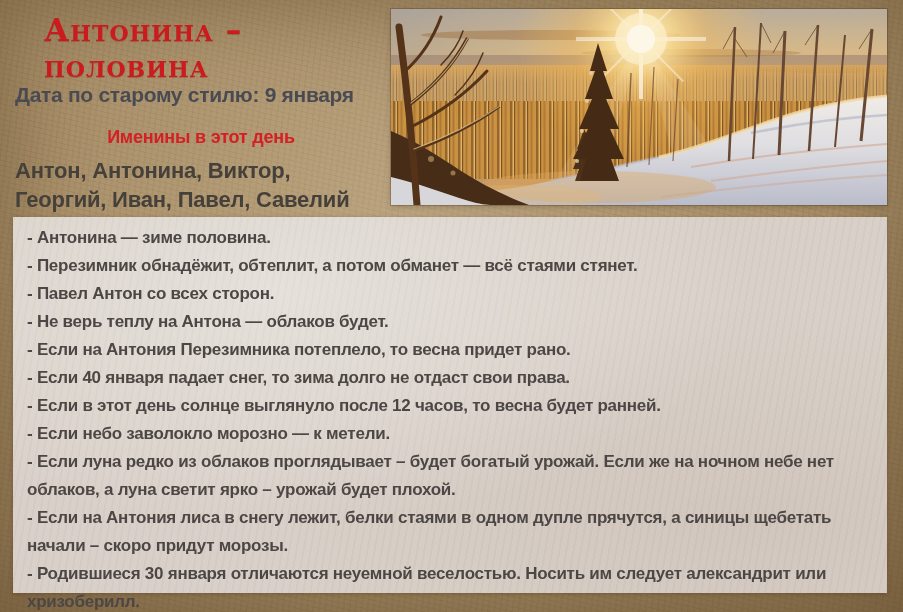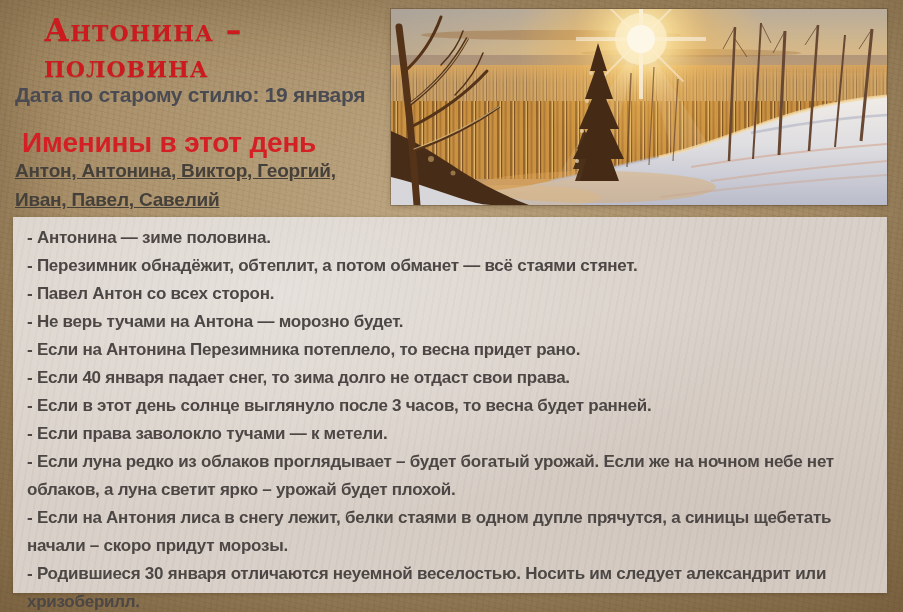--- a/index.html
+++ b/index.html
@@ -24,28 +24,29 @@
     font-size:31px; line-height:36px; color:#cc1a1e;
     text-shadow:0 1px 0 rgba(90,20,10,.25);
     margin-left:29px;
   }
   .date-line {
     position:absolute; left:0; top:83px; width:372px;
     font-size:21px; font-weight:bold; letter-spacing:-0.3px;
     color:#4a4b52;
   }
   .namedays-heading {
-    position:absolute; left:7px; top:127px; width:372px;
-    font-size:28px; font-weight:bold; letter-spacing:-0.2px;
+    position:absolute; left:0; top:127px; width:372px;
+    font-size:18px; font-weight:bold; letter-spacing:-0.2px;
     color:#d41f24;
+    text-align:center;
   }
   .namedays-names {
     position:absolute; left:0; top:156px; width:366px;
-    font-size:19px; font-weight:bold; letter-spacing:-0.2px;
-    line-height:29px; color:#45403a;text-decoration:underline;
+    font-size:22px; font-weight:bold; letter-spacing:-0.2px;
+    line-height:29px; color:#45403a;
   }
   .photo {
     position:absolute; left:391px; top:9px; width:496px; height:196px;
     box-shadow:0 0 0 1px rgba(60,40,20,.25), 0 2px 6px rgba(60,40,20,.25);
     overflow:hidden;
   }
   .panel {
     position:absolute; left:13px; top:217px; width:874px; height:376px;
     background-color:#d9d1c9;
     background-image:
@@ -61,21 +62,21 @@
     line-height:28px; color:#4c4744;
   }
 </style>
 </head>
 <body>
 
 <div class="page">
 
   <div class="header-text">
     <h1 class="title">Антонина – половина</h1>
-    <div class="date-line">Дата по старому стилю: 19 января</div>
+    <div class="date-line">Дата по старому стилю: 9 января</div>
     <div class="namedays-heading">Именины в этот день</div>
     <div class="namedays-names">Антон, Антонина, Виктор, Георгий, Иван, Павел, Савелий</div>
   </div>
 
   <div class="photo">
     <svg width="496" height="196" viewBox="0 0 496 196">
       <defs>
         <linearGradient id="sky" x1="0" y1="0" x2="0" y2="1">
           <stop offset="0%" stop-color="#b6ada1"></stop>
           <stop offset="20%" stop-color="#d3b98e"></stop>
@@ -208,24 +209,24 @@
 
       <rect width="496" height="196" fill="#e8a54e" opacity="0.07"></rect>
     </svg>
   </div>
 
   <div class="panel">
     <ul class="sayings">
       <li>- Антонина — зиме половина.</li>
       <li>- Перезимник обнадёжит, обтеплит, а потом обманет — всё стаями стянет.</li>
       <li>- Павел Антон со всех сторон.</li>
-      <li>- Не верь тучами на Антона — морозно будет.</li>
-      <li>- Если на Антонина Перезимника потеплело, то весна придет рано.</li>
+      <li>- Не верь теплу на Антона — облаков будет.</li>
+      <li>- Если на Антония Перезимника потеплело, то весна придет рано.</li>
       <li>- Если 40 января падает снег, то зима долго не отдаст свои права.</li>
-      <li>- Если в этот день солнце выглянуло после 3 часов, то весна будет ранней.</li>
-      <li>- Если права заволокло тучами — к метели.</li>
+      <li>- Если в этот день солнце выглянуло после 12 часов, то весна будет ранней.</li>
+      <li>- Если небо заволокло морозно — к метели.</li>
       <li>- Если луна редко из облаков проглядывает – будет богатый урожай. Если же на ночном небе нет облаков, а луна светит ярко – урожай будет плохой.</li>
       <li>- Если на Антония лиса в снегу лежит, белки стаями в одном дупле прячутся, а синицы щебетать начали – скоро придут морозы.</li>
       <li>- Родившиеся 30 января отличаются неуемной веселостью. Носить им следует александрит или хризоберилл.</li>
     </ul>
   </div>
 
 </div>
 
 </body></html>

